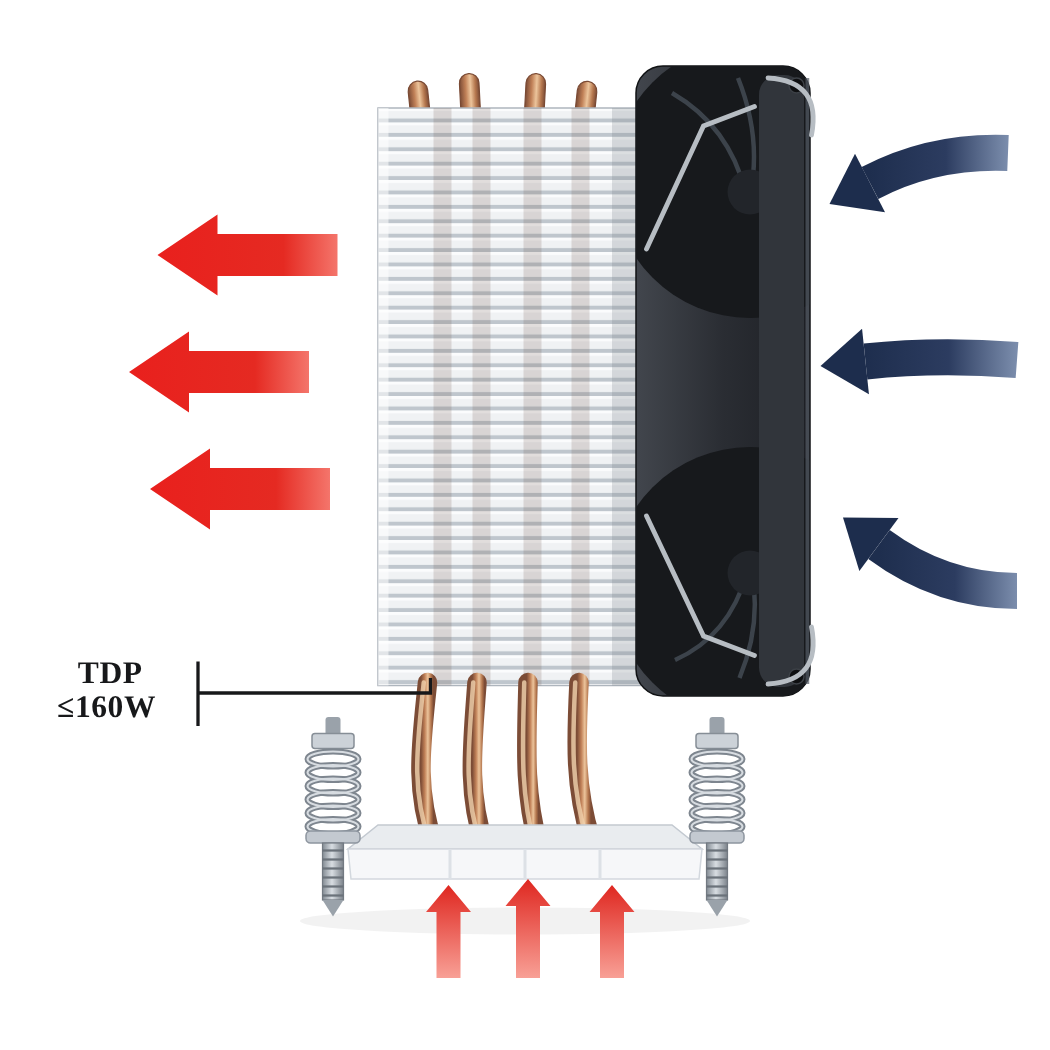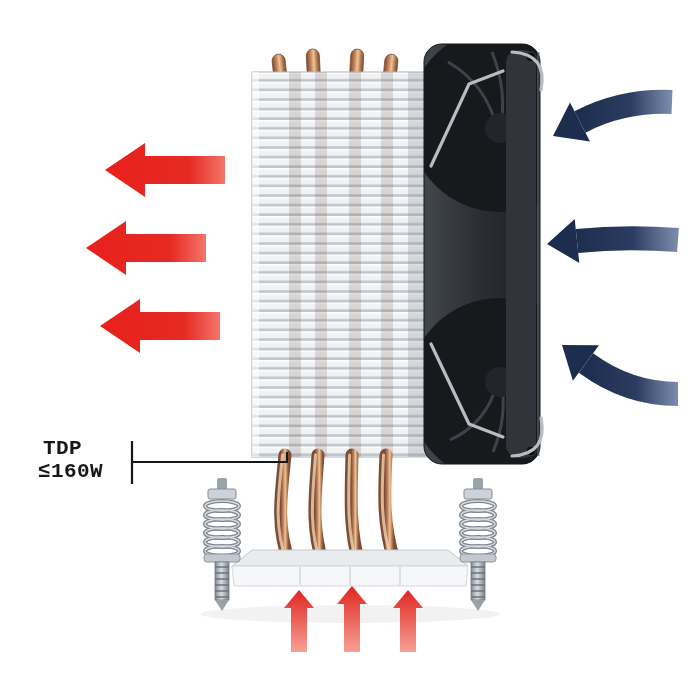--- a/index.html
+++ b/index.html
@@ -1,17 +1,17 @@
 <!DOCTYPE html>
 <html><head>
 <meta charset="utf-8">
 <style>
   html,body{margin:0;padding:0;background:#ffffff;}
   .stage{position:relative;width:700px;height:700px;overflow:hidden;
-         font-family:Liberation Mono, monospace;background:#ffffff;}
+         font-family:Liberation Serif, serif;background:#ffffff;text-align:center;}
   svg.scene{position:absolute;left:0;top:0;}
   .tdp{position:absolute;left:38px;top:437px;color:#17181a;font-weight:bold;
        font-size:21px;line-height:23px;letter-spacing:.4px;}
   .tdp .l1{margin-left:5px;}
   .tdp div{white-space:nowrap;}
 </style>
 </head>
 <body>
 
 <div class="stage">

